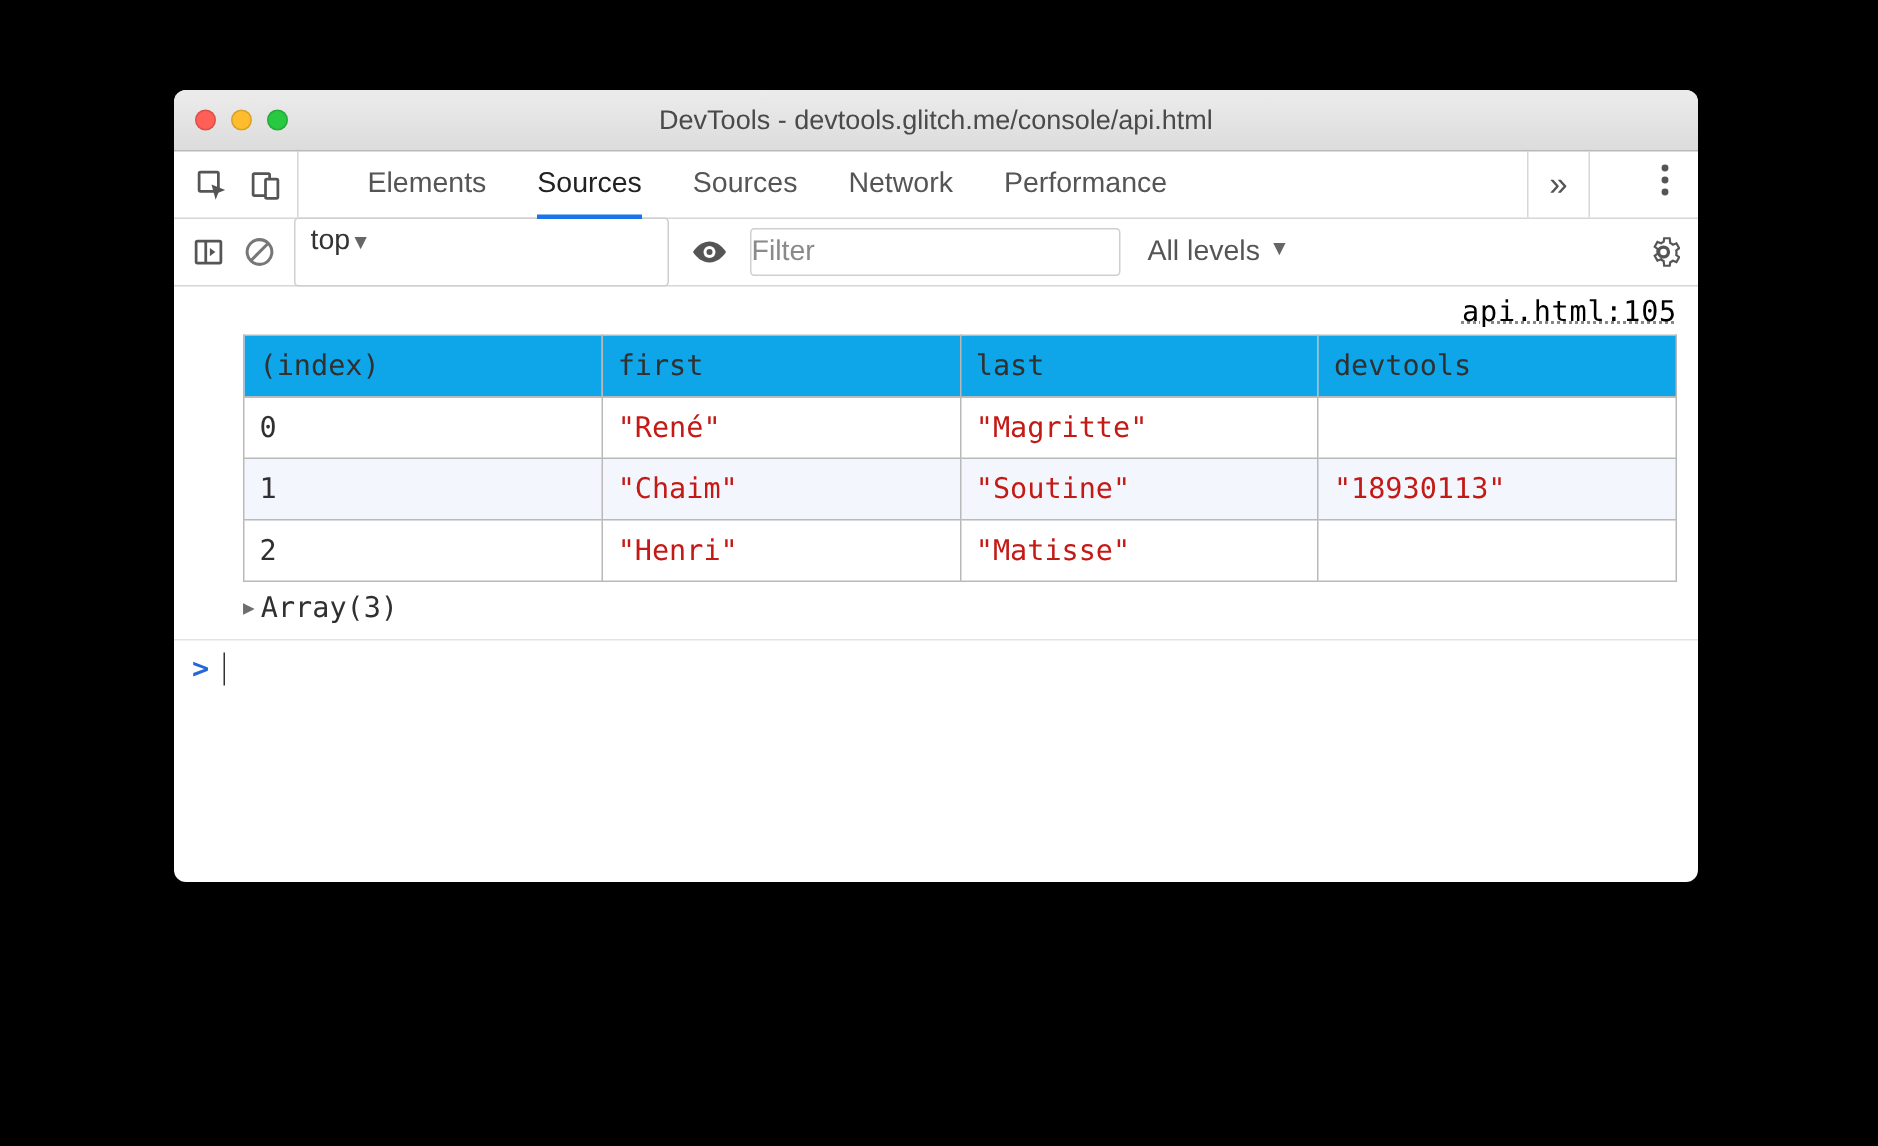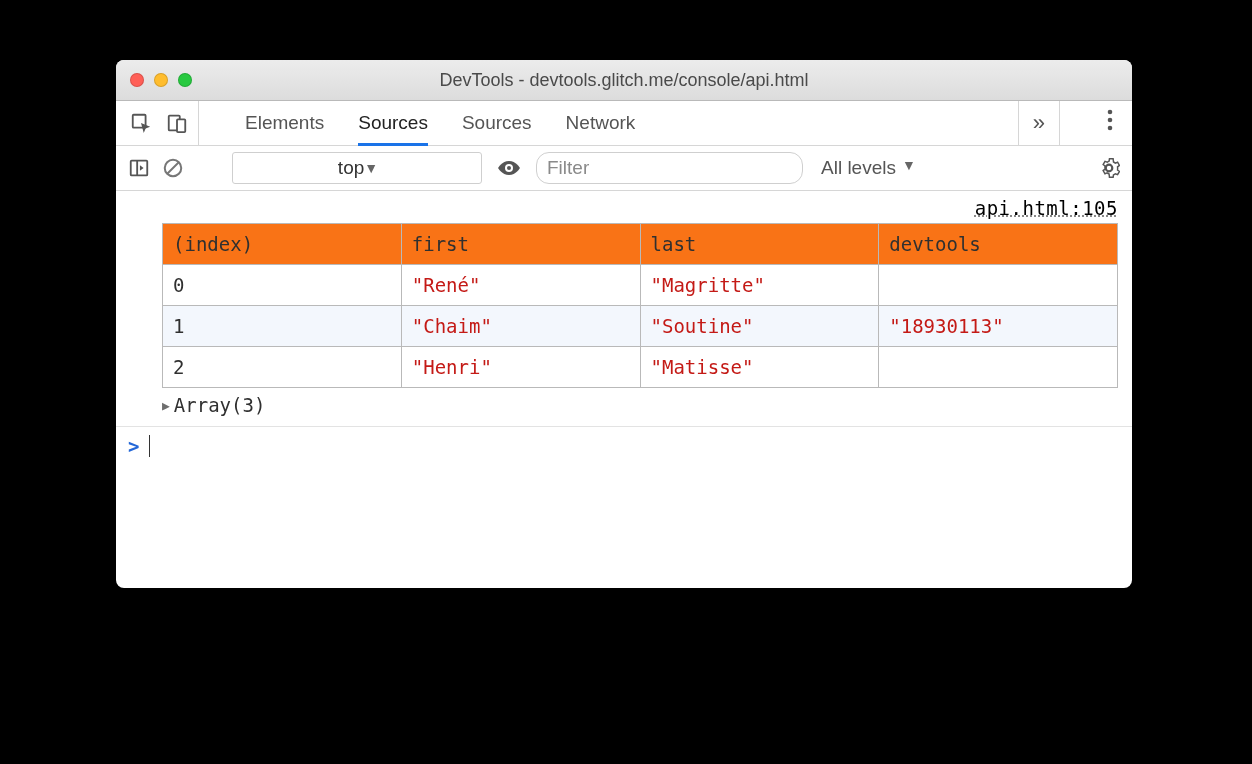--- a/index.html
+++ b/index.html
@@ -126,36 +126,35 @@
     padding: 0 12px 0 12px;
     color:#555;
   }
   .ctb-btn { display:flex; align-items:center; justify-content:center; cursor:pointer; }
   .context-select {
     display:flex;
     align-items:center;
     border:1px solid #cfcfcf;
     border-radius:3px;
     height:30px;
-    padding:0 8px 0 10px;
+    padding:0 8px 14px 10px;
     min-width:230px;
-    justify-content:center;
+    justify-content:flex-start;
     cursor:pointer;
     font-size:19px;
     color:#333;
-    margin-left:36px;
   }
   .ctx-caret { color:#666; font-size:14px; }
   .eye { margin-left:2px; margin-right:2px; }
   .filter-input {
     width:245px;
     height:30px;
     border:1px solid #cfcfcf;
-    border-radius:13px;
-    padding:0 10px;
+    border-radius:3px;
+    padding:0 0;
     font-size:19px;
     color:#333;
   }
   .filter-input::placeholder { color:#8a8a8a; }
   .levels {
     display:flex;
     align-items:flex-start;
     gap:6px;
     font-size:19px;
     color:#555;
@@ -190,21 +189,21 @@
     table-layout: fixed;
   }
   table.console-table th, table.console-table td {
     border:1px solid #b9b9b9;
     padding:4px 10px;
     text-align:left;
     font-weight:400;
     height:32px;
   }
   table.console-table thead th {
-    background:#f97316;
+    background:#0ea5e9;
     color:#303030;
   }
   table.console-table tbody tr:nth-child(even) td {
     background:#f3f7fd;
   }
   .str { color:#c41a16; }
   .expand-row {
     margin: 6px 0 0 46px;
     display:flex;
     align-items:center;
@@ -267,20 +266,23 @@
           <span>Elements</span>
         </div>
       <div class="tab active">
           <span>Sources</span>
         </div>
       <div class="tab">
           <span>Sources</span>
         </div>
       <div class="tab">
           <span>Network</span>
+        </div>
+      <div class="tab">
+          <span>Performance</span>
         </div>
     </div>
     <div class="tabs-overflow">
       <span>»</span>
     </div>
     <div class="kebab">
       <span>
         <svg width="6" height="22" viewBox="0 0 6 22" fill="#555">
           <circle cx="3" cy="3" r="2.3"></circle>
             <circle cx="3" cy="11" r="2.3"></circle>

